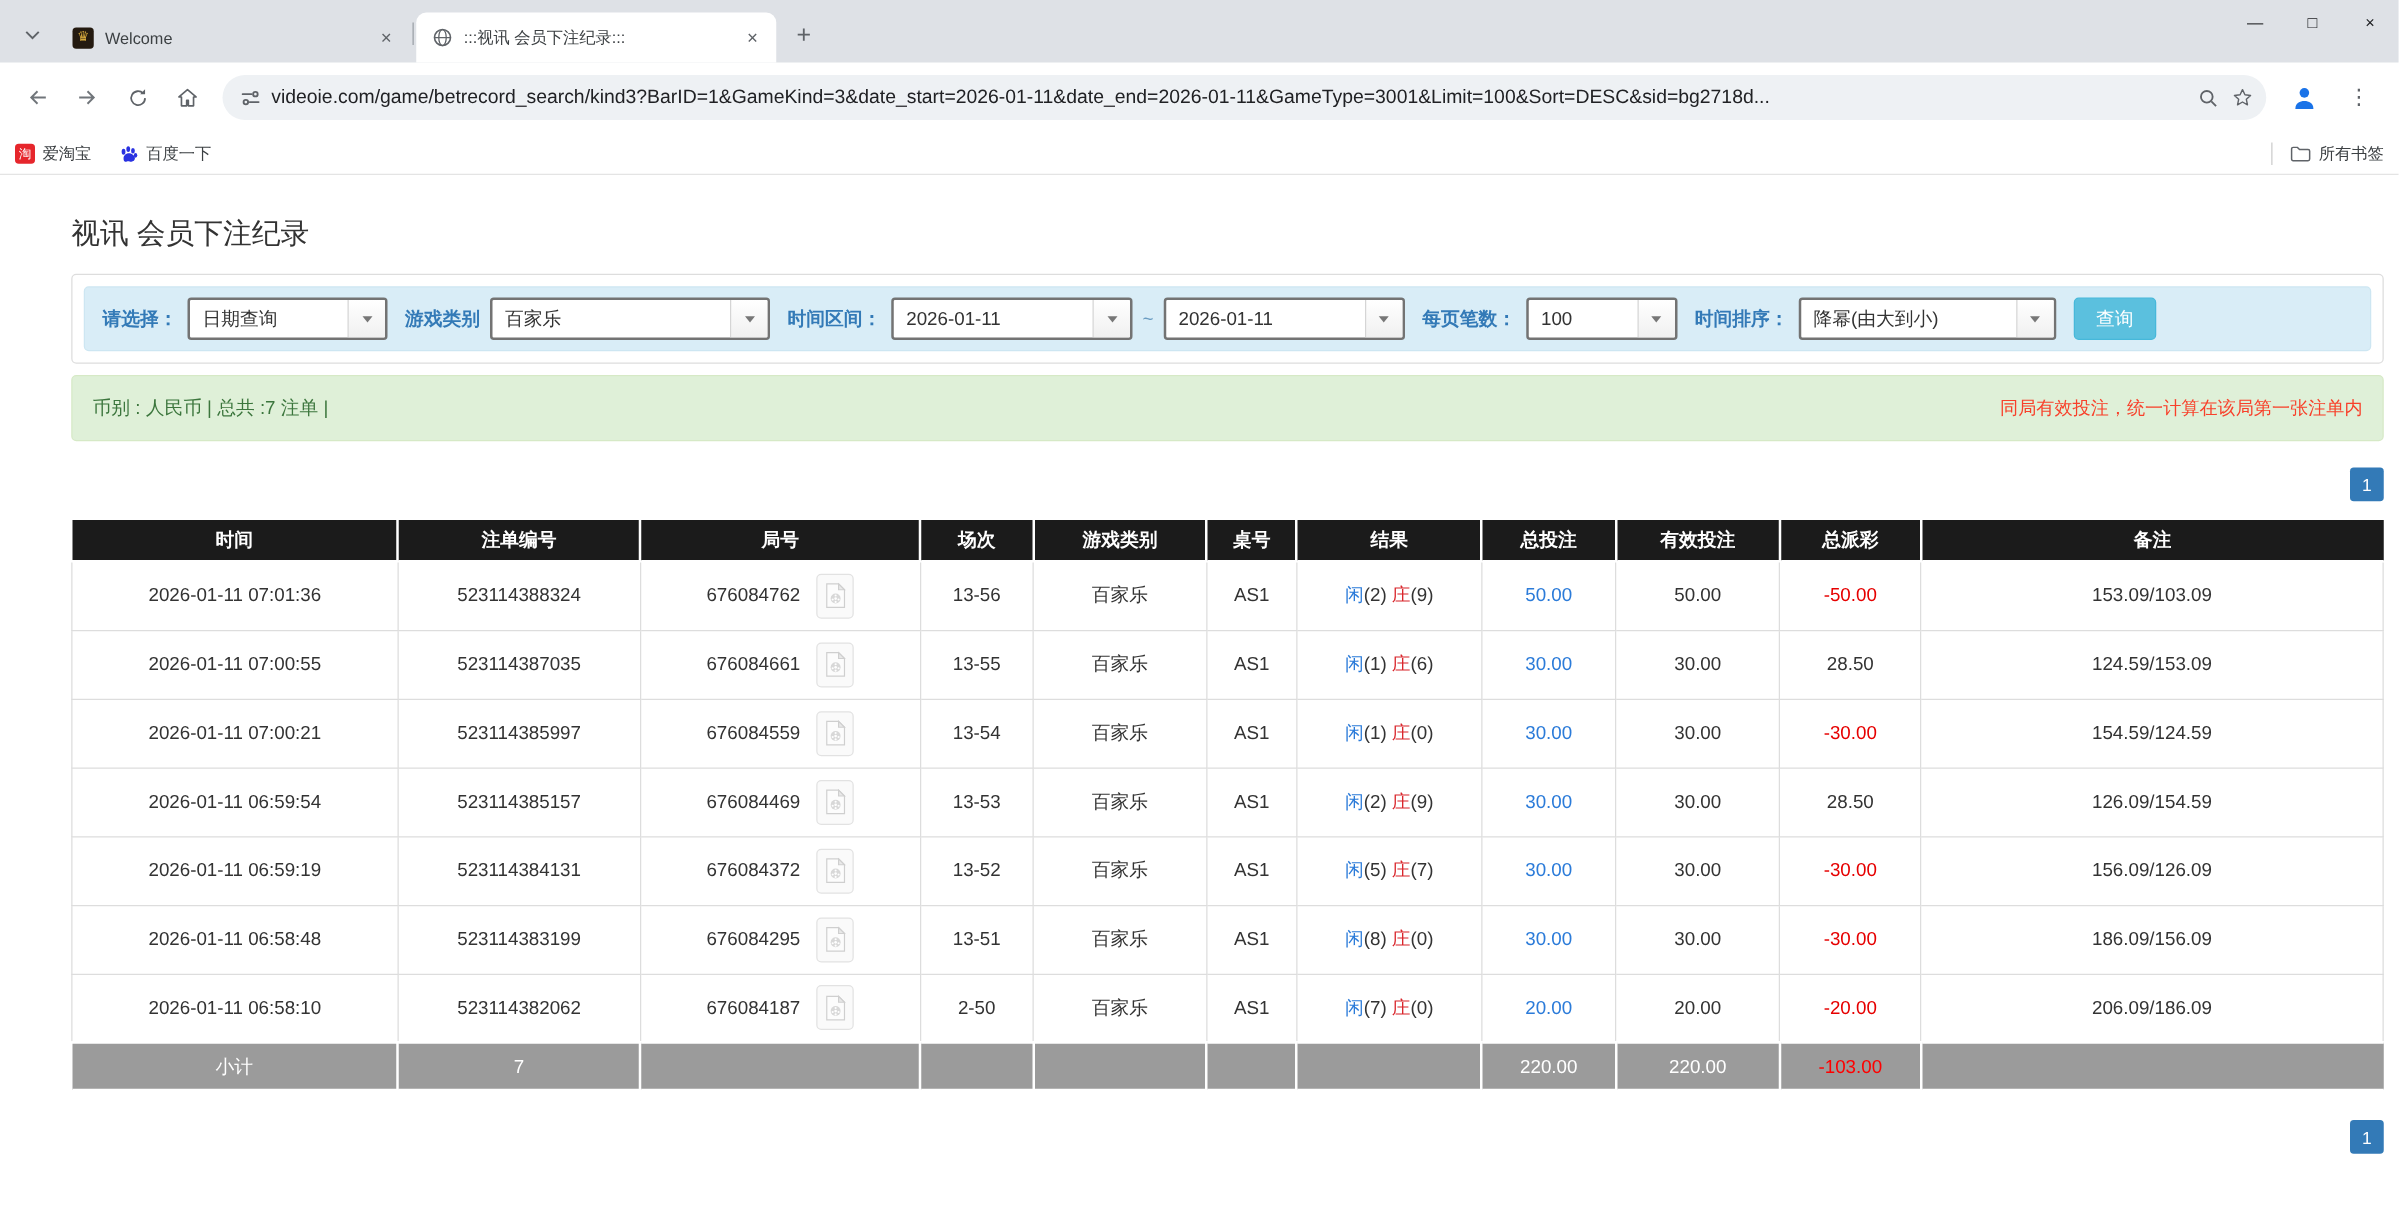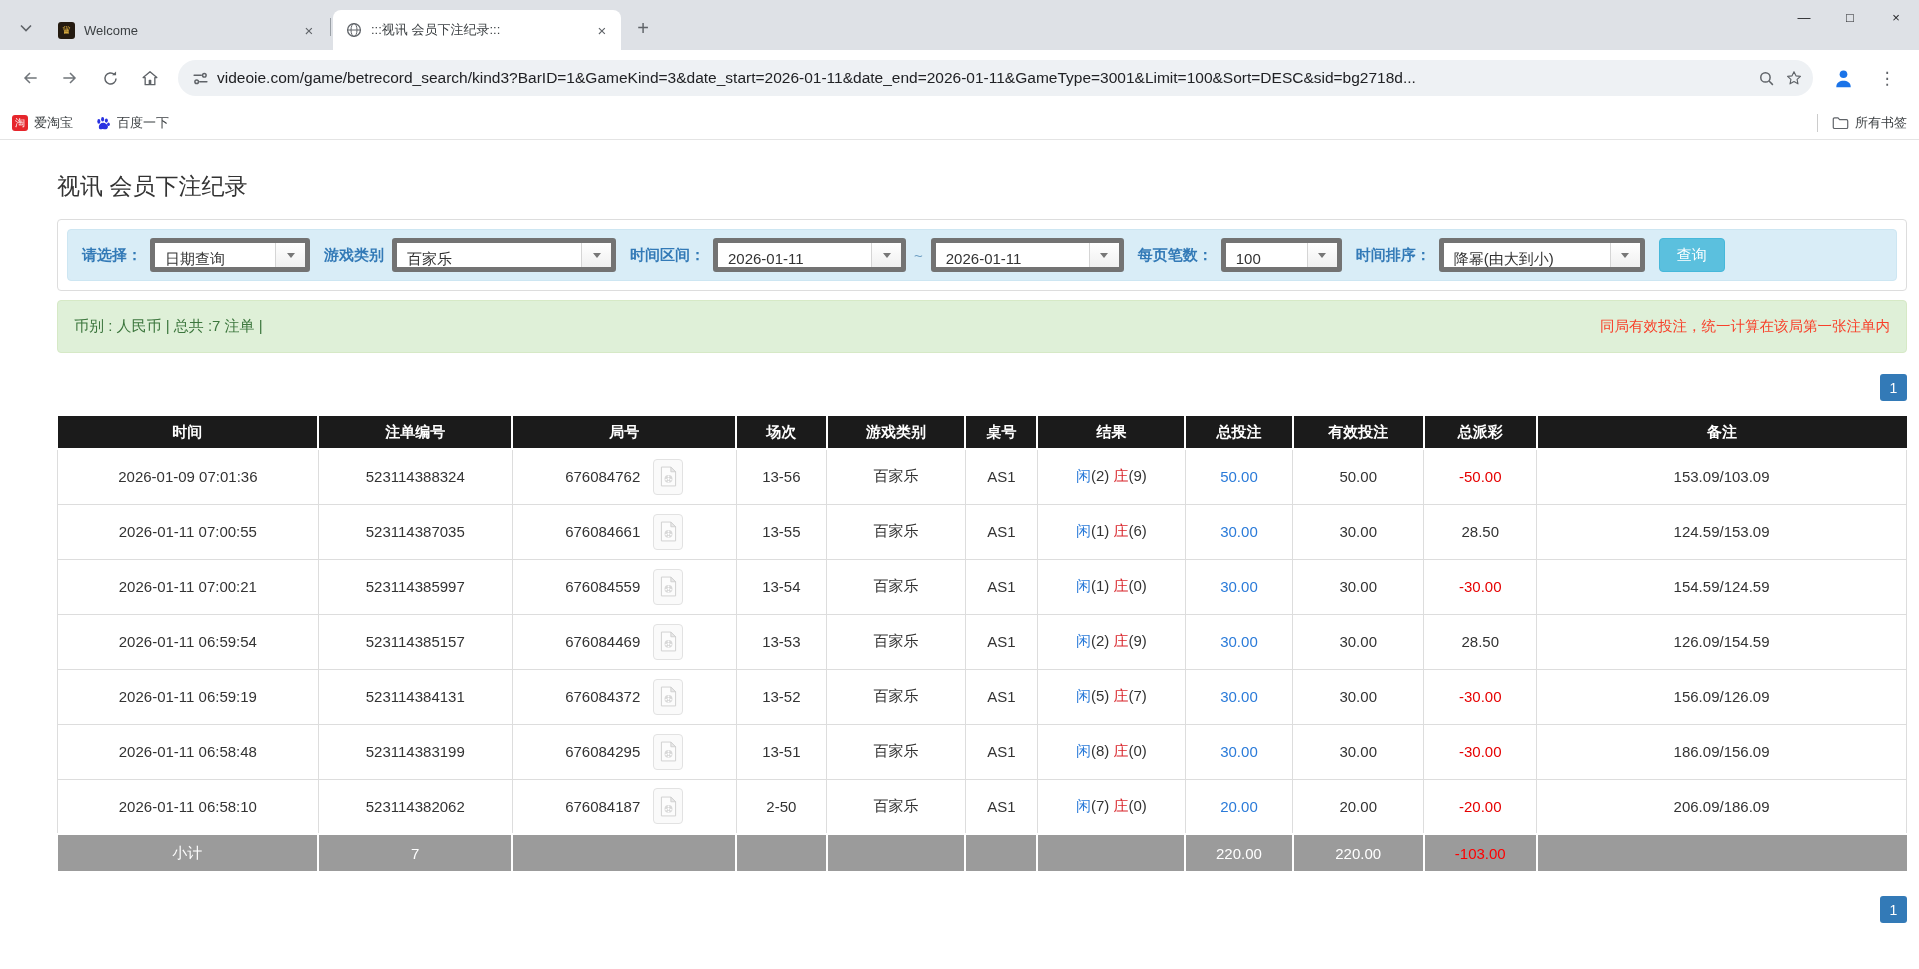--- a/index.html
+++ b/index.html
@@ -40,21 +40,21 @@
   .allbm svg { margin-right:6px; }
 
   
   .content { padding:0 12px;margin-left:45px; }
   h1.page-title { font-size:23px; font-weight:500; color:#333; margin:31px 0 17px 0; }
 
   .filter-panel { border:1px solid #ddd; border-radius:4px; padding:9px; background:#fff; }
   .filter-bar { background:#d9edf7; border:1px solid #cde6f2; border-radius:4px; height:52px; display:flex; align-items:center; padding:0 12px; }
   .f-label { color:#337ab7; font-weight:bold; font-size:15px; white-space:nowrap; margin:0 8px 0 14px; }
   .f-label:first-child { margin-left:2px; }
-  .combo { height:34px; background:#fff; border:5px solid #737373; border-radius:3px; display:flex; overflow:hidden; }
+  .combo { height:34px; background:#fff; border:2px solid #737373; border-radius:3px; display:flex; overflow:hidden; }
   .combo .c-text { flex:1; padding:0 10px; line-height:32px; font-size:15px; color:#333; white-space:nowrap; overflow:hidden; }
   .combo .c-arrow { width:30px; border-left:1px solid #d5d5d5; background:linear-gradient(#ffffff,#f0f0f0); display:flex; align-items:center; justify-content:center; cursor:pointer; }
   .caret { width:0; height:0; border-left:4px solid transparent; border-right:4px solid transparent; border-top:5px solid #777; }
   .tilde { color:#6b9dc2; font-size:15px; margin:0 8px; }
   .search-btn { margin-left:14px; height:34px; padding:0 17px; background:#5bc0de; border:1px solid #46b8da; border-radius:4px; color:#fff; font-size:15px; cursor:pointer; }
 
   .alert { margin-top:9px; height:53px; background:#dff0d8; border:1px solid #d6e9c6; border-radius:4px; display:flex; align-items:center; justify-content:space-between; padding:0 16px; }
   .alert .a-left { color:#3c763d; font-size:15px; }
   .alert .a-right { color:#f8402a; font-size:14.5px; }
 
@@ -267,21 +267,21 @@
           <th>桌号</th>
           <th>结果</th>
           <th>总投注</th>
           <th>有效投注</th>
           <th>总派彩</th>
           <th>备注</th>
         </tr>
       </thead>
     <tbody>
         <tr>
-    <td>2026-01-09 07:01:36</td>
+    <td>2026-01-11 07:01:36</td>
     <td>523114388324</td>
     <td>
       <span class="round-cell">
         <span>676084762</span>
         <button class="video-btn">
           <svg viewBox="0 0 18 22" width="17" height="21">
             <path d="M1.5 1h10l5 5v15h-15z" fill="#fcfcfc" stroke="#cfcfcf"></path>
             <path d="M11.5 1l5 5h-5z" fill="#e9e9e9" stroke="#cfcfcf"></path>
             <circle cx="9" cy="13.5" r="4.2" fill="#d8d8d8"></circle>
             <circle cx="9" cy="13.5" r="1.1" fill="#fff"></circle>

